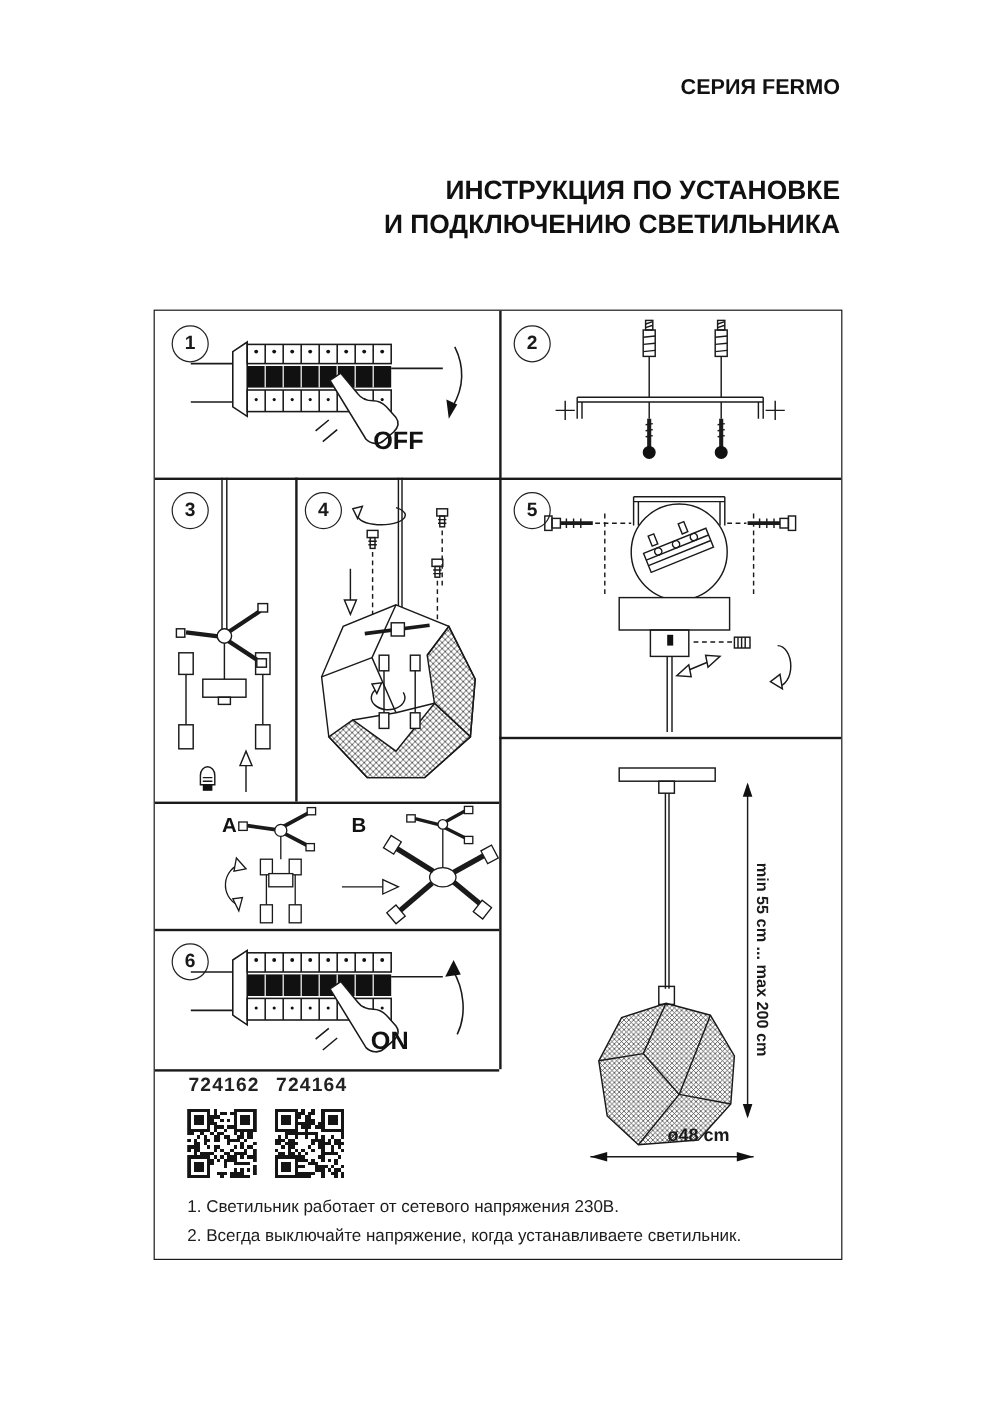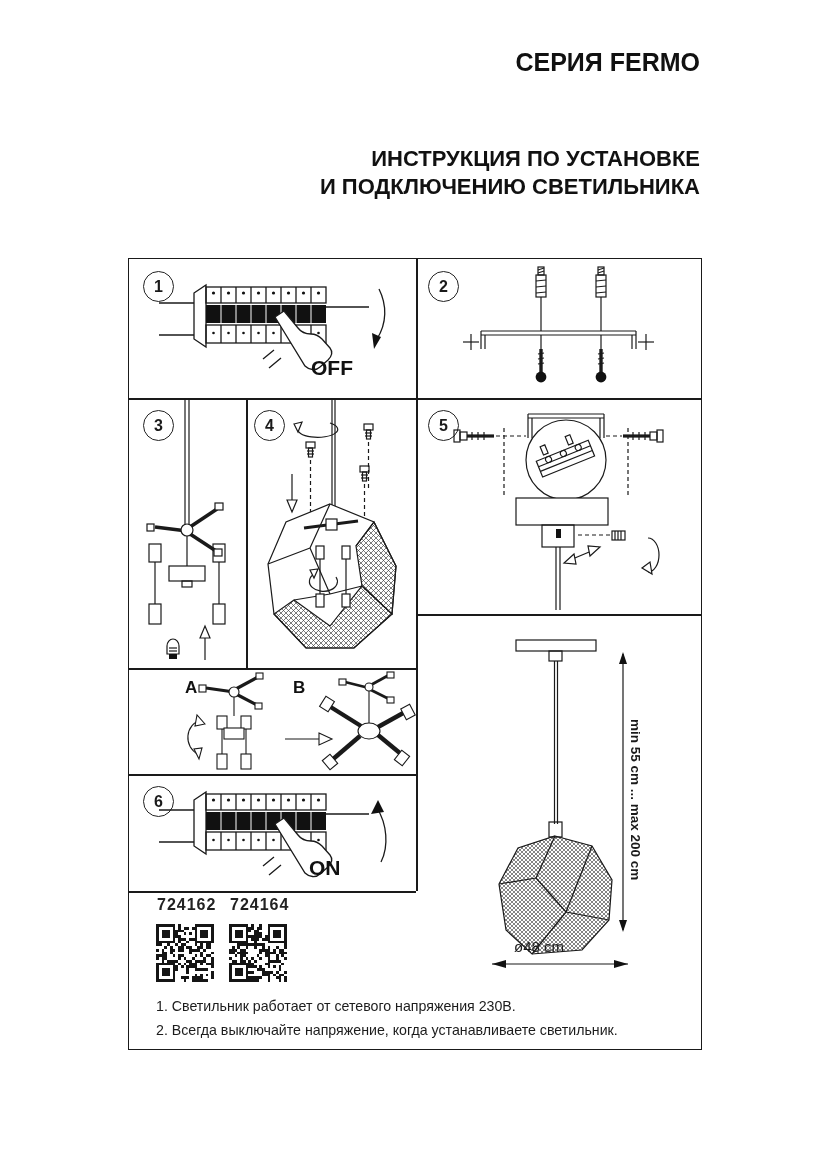--- a/index.html
+++ b/index.html
@@ -10,38 +10,38 @@
   }
   
   .logo-box{position:absolute;left:130px;top:64px;width:106px;height:132px;border:1.5px solid #2a2a2a;background:#fff;}
   .logo-word{position:absolute;left:0;width:100%;text-align:center;font-family:"Liberation Serif",serif;font-weight:bold;color:#181818;transform:scaleX(.82);letter-spacing:-1px;}
   .logo-l1{top:10px;font-size:37px;line-height:36px;}
   .logo-l2{top:44px;font-size:37px;line-height:36px;}
   .logo-group{position:absolute;top:92px;left:0;width:100%;text-align:center;font-size:13px;letter-spacing:5px;color:#3c3c3c;text-indent:5px;}
   .flag{position:absolute;left:11px;top:112px;width:82px;height:10px;border:1px solid #2a2a2a;display:flex;}
   .flag div{flex:1;height:100%;}
   .hdr{position:absolute;right:126px;text-align:right;font-weight:bold;color:#111;}
-  .hdr-series{top:48px;font-size:25px;}
+  .hdr-series{top:62px;font-size:18px;}
   .hdr-art{top:92px;font-size:22px;}
   .hdr-instr1{top:146px;font-size:22px;}
   .hdr-instr2{top:174px;font-size:22px;}
   
   .block{position:absolute;left:128px;top:258px;width:572px;height:790px;border:1.6px solid #1a1a1a;}
   .ln{position:absolute;background:#1a1a1a;}
   .panel{position:absolute;}
   .circle{position:absolute;width:29px;height:29px;border:1.7px solid #222;border-radius:50%;
           display:flex;align-items:center;justify-content:center;font-size:16px;font-weight:bold;}
   .step-label{position:absolute;font-weight:bold;font-size:21px;color:#111;margin-left:12px;}
   .ab-label{position:absolute;font-weight:bold;font-size:17px;color:#111;}
   svg{position:absolute;left:0;top:0;}
   .code-num{position:absolute;top:5px;font-weight:bold;font-size:16px;letter-spacing:1px;color:#222;text-align:center;}
   .qr{position:absolute;top:33px;width:58px;height:58px;}
   .dim-v{position:absolute;left:212px;top:78px;height:215px;writing-mode:vertical-rl;
          text-align:center;font-weight:bold;font-size:13.5px;white-space:nowrap;}
-  .dim-h{position:absolute;left:98px;top:324px;width:94px;text-align:left;font-weight:normal;font-size:15px;}
+  .dim-h{position:absolute;left:98px;top:324px;width:94px;text-align:right;font-weight:bold;font-size:15px;}
   .notes{position:absolute;left:27px;top:735px;width:530px;font-size:14.2px;line-height:24px;color:#1c1c1c;}
   .footer{position:absolute;left:0;top:1092px;width:100%;text-align:center;font-weight:bold;font-size:21px;color:#111;}
 </style>
 </head>
 <body>
 
 <div class="sheet">
 
 
   <div class="hdr hdr-series">СЕРИЯ FERMO</div>

